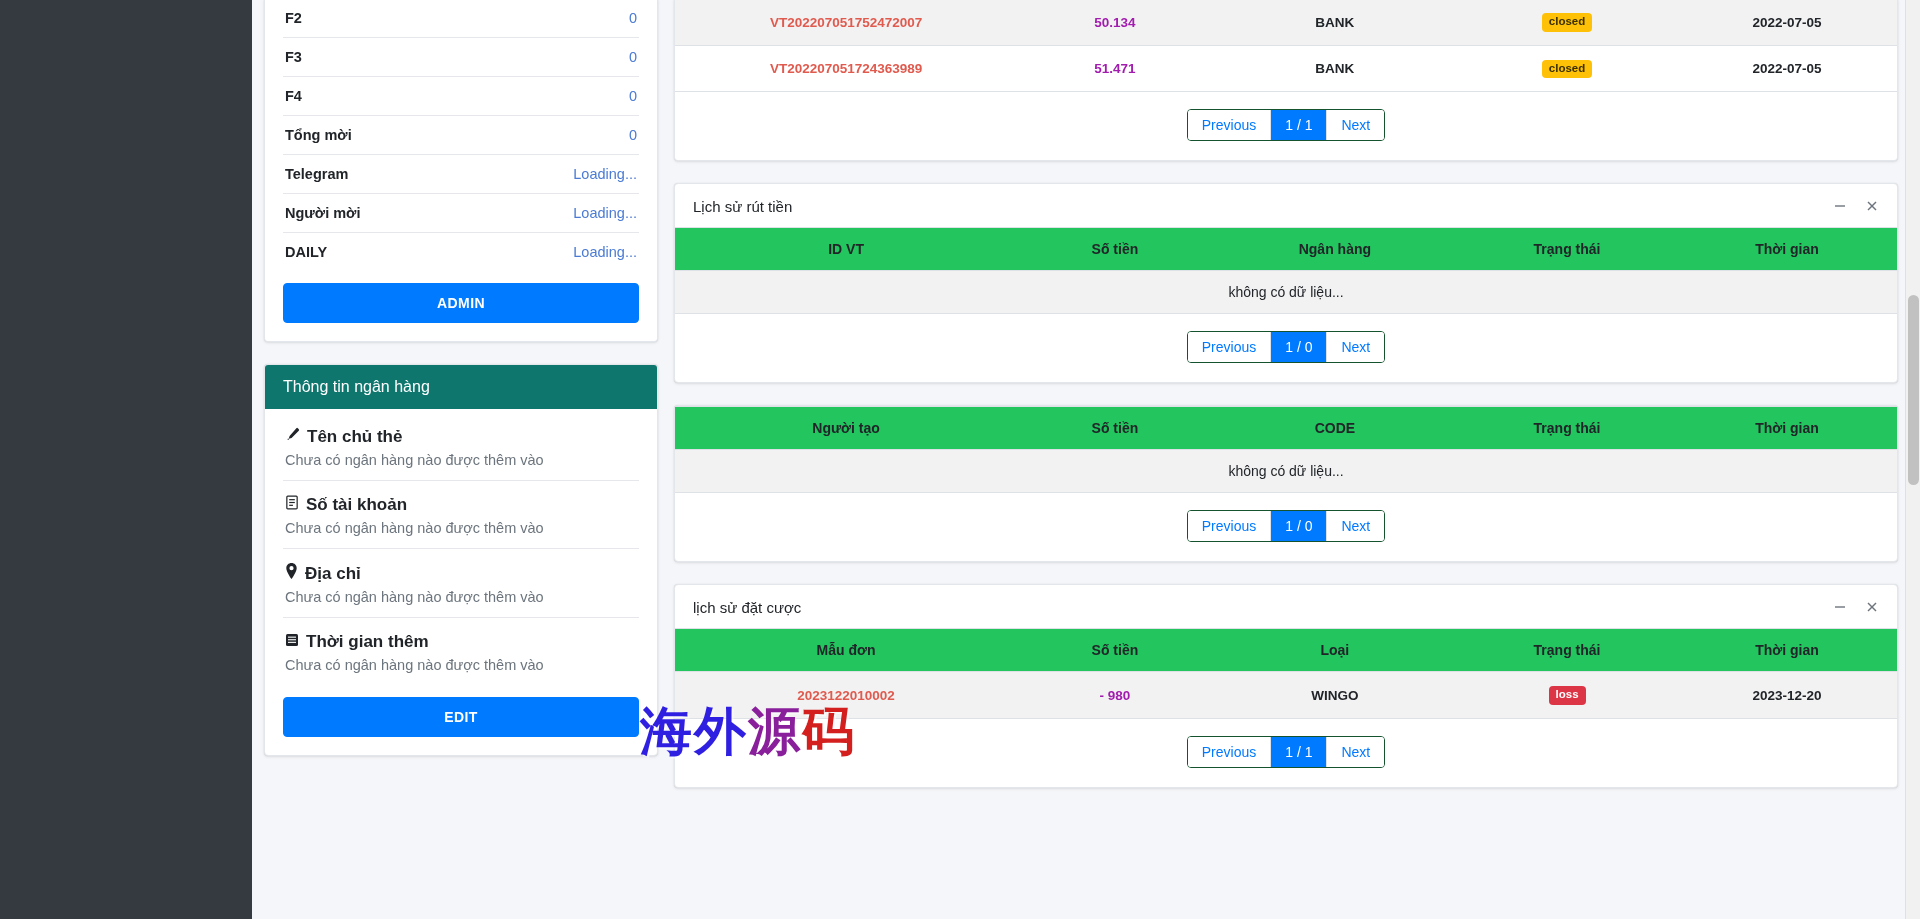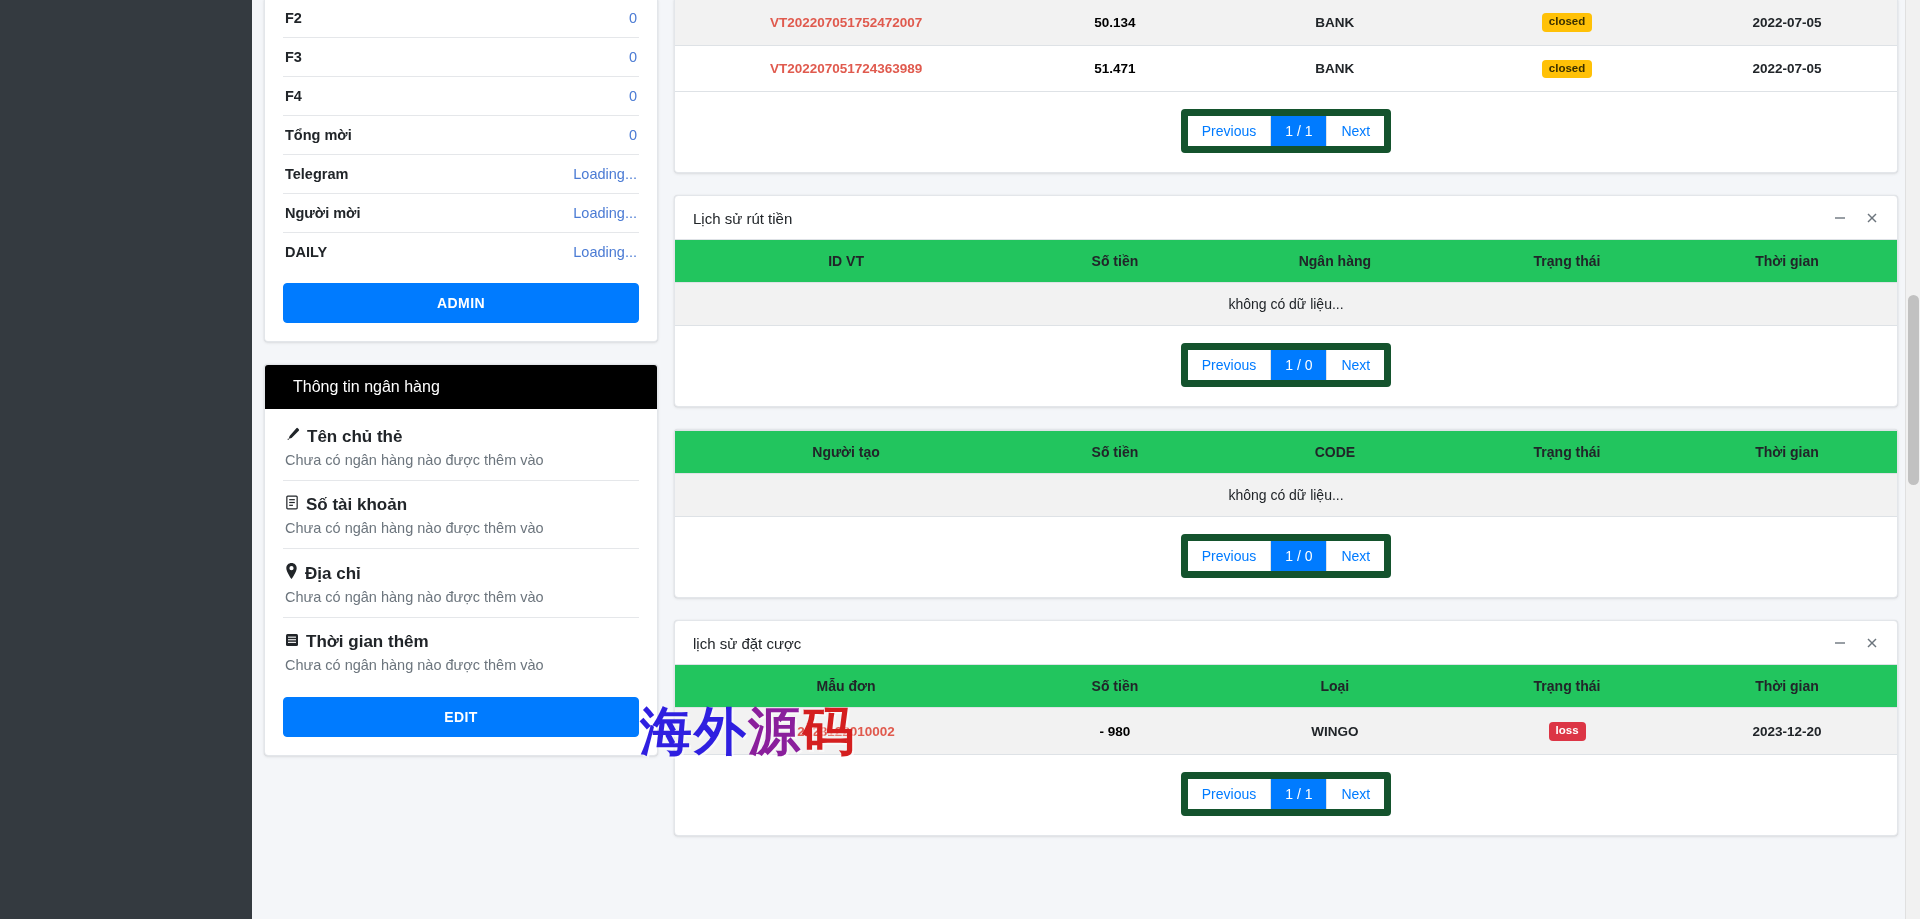--- a/index.html
+++ b/index.html
@@ -63,22 +63,22 @@
     border: 1px solid #007bff; border-radius: 4px;
     font-weight: bold; font-size: 14px;
     letter-spacing: .4px;
     padding: 11px 0; text-align: center;
     cursor: pointer;
     font-family: "Liberation Sans", sans-serif;
   }
   .btn-wrap { padding: 12px 18px 18px 18px; }
 
   .card-head-blue {
-    background: #000000; color: #fff;
-    padding: 13px 28px;
+    background: #0f766e; color: #fff;
+    padding: 13px 18px;
     font-size: 16px;
     border-radius: 3px 3px 0 0;
   }
   .bank-body { padding: 4px 18px 0 18px; }
   .bank-item { padding: 14px 2px 12px 2px; border-bottom: 1px solid #e5e7ea; }
   .bank-item:last-of-type { border-bottom: none; }
   .bank-title { font-weight: bold; font-size: 17px; display: flex; align-items: center; gap: 7px; }
   .bank-title svg { flex: 0 0 auto; }
   .bank-sub { color: #6c757d; font-size: 14.5px; margin-top: 5px; }
 
@@ -112,35 +112,35 @@
     background: #22c55e;
   }
   table.tbl td {
     font-size: 14px; padding: 13px 6px; text-align: center;
     border-bottom: 1px solid #dee2e6;
   }
   table.tbl tr.stripe td { background: #f2f2f2; }
   td.empty { color: #212529; font-size: 14px; }
 
   .id-red { color: #e05a4e; font-weight: bold; font-size: 13.5px; }
-  .amt-blue { color: #000000; font-weight: bold; font-size: 13.5px; }
+  .amt-blue { color: #a21caf; font-weight: bold; font-size: 13.5px; }
   .bank-name { font-weight: bold; color: #212529; font-size: 13.5px; }
   .date-cell { font-weight: bold; color: #212529; font-size: 13.5px; }
   .type-cell { font-weight: bold; color: #212529; font-size: 13.5px; }
 
   .badge {
     display: inline-block; padding: 3px 7px 4px 7px;
     border-radius: 4px; font-size: 11.5px; font-weight: bold;
     line-height: 1;
   }
   .badge-closed { background: #ffc107; color: #3a3000; }
   .badge-loss { background: #dc3545; color: #fff; }
 
   .pager-wrap { display: flex; justify-content: center; padding: 17px 0 19px 0; }
-  .pager { display: flex; border: 7px solid #14532d; border-radius: 4px; overflow: hidden; }
+  .pager { display: flex; border: 1px solid #14532d; border-radius: 4px; overflow: hidden; }
   .pager > div {
     padding: 7px 14px; font-size: 14px;
     color: #007bff; background: #fff; cursor: pointer;
     border-right: 1px solid #dee2e6;
   }
   .pager > div:last-child { border-right: none; }
   .pager > div.active { background: #007bff; color: #fff; cursor: default; }
 
   
   .watermark {

